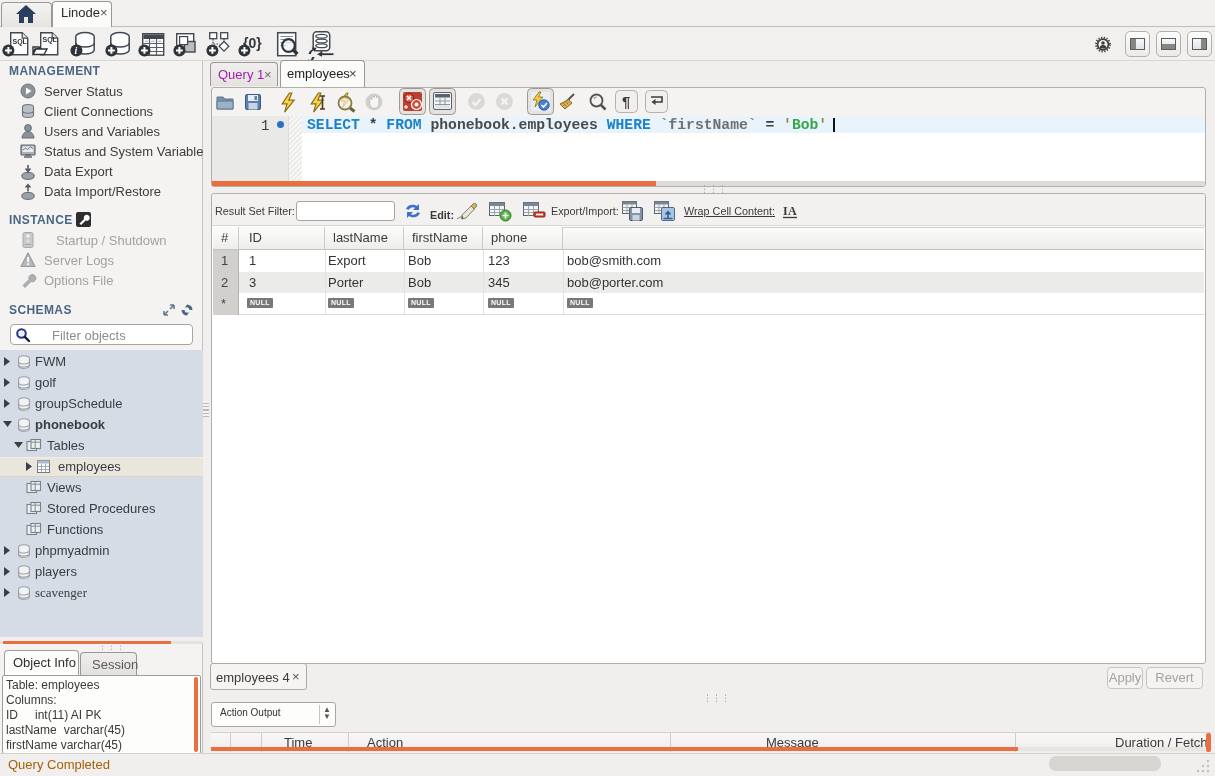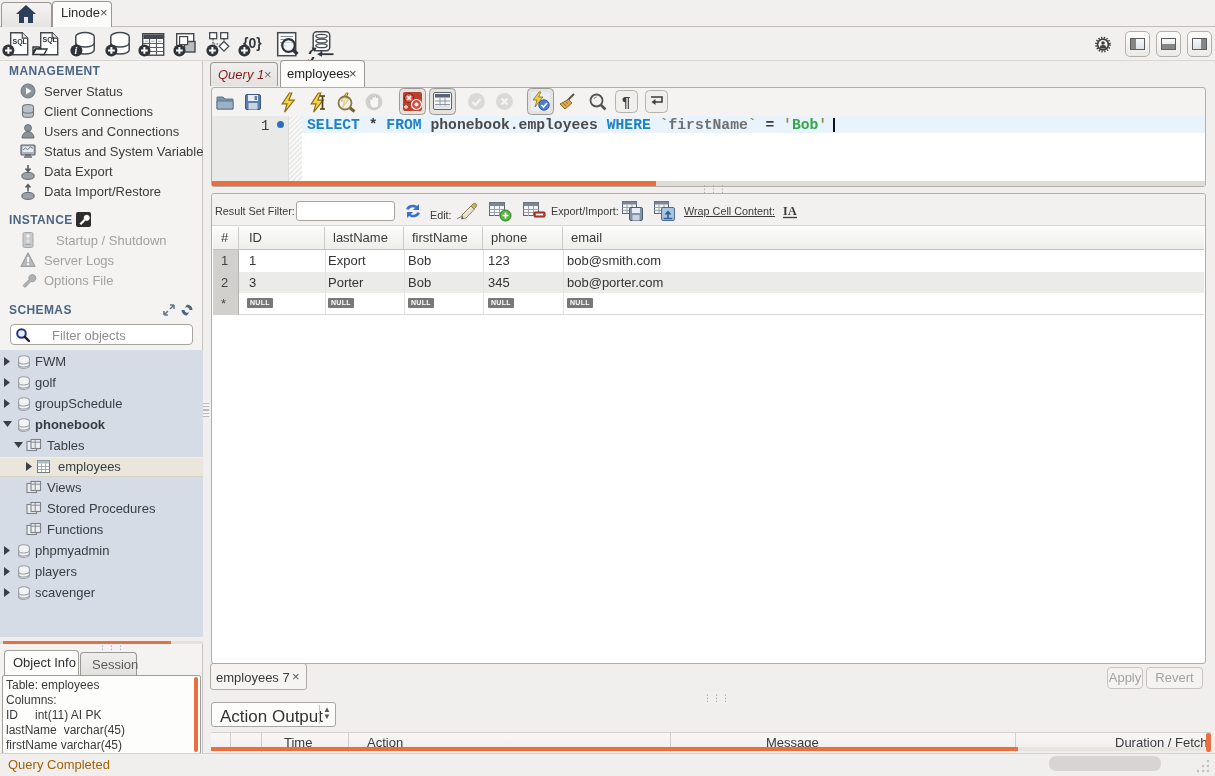--- a/index.html
+++ b/index.html
@@ -194,21 +194,21 @@
       <rect x="7.2" y="5" width="1.9" height="5" fill="#fff"></rect>
       <rect x="7.2" y="11.2" width="1.9" height="1.9" fill="#fff"></rect>
     </g>
 
 <g transform="translate(1,189)" opacity="0.8">
       <path d="M2 13.5 L8 7.5 a3.6 3.6 0 1 1 2 2 L4 15.5 z" fill="#9da1a5" stroke="#7d8185" stroke-width="0.8"></path>
     </g>
 </svg>
 <div class="sideitem" style="top:84px;">Server Status</div>
 <div class="sideitem" style="top:104px;">Client Connections</div>
-<div class="sideitem" style="top:124px;">Users and Connections</div>
+<div class="sideitem" style="top:124px;">Users and Variables</div>
 <div class="sideitem" style="top:144px;width:159px;overflow:hidden;">Status and System Variables</div>
 <div class="sideitem" style="top:164px;">Data Export</div>
 <div class="sideitem" style="top:184px;">Data Import/Restore</div>
 
 <div class="sechdr" style="top:213px;">INSTANCE</div>
 <div class="sideitem dis" style="top:233px;margin-left:12px;">Startup / Shutdown</div>
 <div class="sideitem dis" style="top:253px;">Server Logs</div>
 <div class="sideitem dis" style="top:273px;">Options File</div>
 
 <div class="sechdr" style="top:303px;">SCHEMAS</div>
@@ -276,21 +276,21 @@
 <div class="treerow" style="left:35px;top:375px;">golf</div>
 <div class="treerow" style="left:35px;top:396px;">groupSchedule</div>
 <div class="treerow" style="left:35px;top:417px;font-weight:bold;">phonebook</div>
 <div class="treerow" style="left:47px;top:438px;">Tables</div>
 <div class="treerow" style="left:58px;top:459px;">employees</div>
 <div class="treerow" style="left:47px;top:480px;">Views</div>
 <div class="treerow" style="left:47px;top:501px;">Stored Procedures</div>
 <div class="treerow" style="left:47px;top:522px;">Functions</div>
 <div class="treerow" style="left:35px;top:543px;">phpmyadmin</div>
 <div class="treerow" style="left:35px;top:564px;">players</div>
-<div class="treerow" style="left:35px;top:585px;">scavenger</div>
+<div class="treerow" style="left:35px;top:585px;font-family:Liberation Serif, serif;">scavenger</div>
 </div>
 
 <svg class="abs" style="left:163px;top:304px;" width="30" height="12" viewBox="0 0 30 12">
 <path d="M1 11 L5 7 M1 11 l0 -4 M1 11 l4 0 M7 5 L11 1 M11 1 l-4 0 M11 1 l0 4" stroke="#5f7a94" stroke-width="1.6" fill="none"></path>
 <g transform="translate(18,0)">
       <path d="M6 0.5 a5.5 5.5 0 0 1 5.5 5.5 l-3 0 a2.8 2.8 0 0 0 -5.4 -1 z" fill="#4a6684"></path>
       <path d="M6 11.5 a5.5 5.5 0 0 1 -5.5 -5.5 l3 0 a2.8 2.8 0 0 0 5.4 1 z" fill="#4a6684"></path>
     </g>
 </svg>
 
@@ -308,21 +308,21 @@
 
 <div class="abs" style="left:2px;top:675px;width:199px;height:79px;background:#fdfdfc;border:1px solid #a19e9a;border-radius:2px;"></div>
 <div class="abs" style="left:6px;top:678px;font-size:12px;color:#3a3a3a;line-height:14.9px;white-space:pre;">Table: employees
 Columns:
 ID<span style="display:inline-block;width:17px;"></span>int(11) AI PK
 lastName<span style="display:inline-block;width:7px;"></span>varchar(45)
 firstName varchar(45)</div>
 <div class="abs" style="left:194px;top:677px;width:4px;height:75px;background:#e96f41;border-radius:2px;"></div>
 
 <div class="tab-top" style="left:210px;top:62px;width:68px;height:24px;background:linear-gradient(#f0efed,#e4e2df);"></div>
-<div class="abs" style="left:218px;top:67px;font-size:13px;color:#7f1d1d;font-style:italic;">Query 1</div>
+<div class="abs" style="left:218px;top:67px;font-size:13px;color:#a21caf;">Query 1</div>
 <div class="abs" style="left:264px;top:67px;font-size:13px;color:#6a6a6a;">×</div>
 <div class="tab-top" style="left:280px;top:60px;width:85px;height:27px;background:#fbfbfa;"></div>
 <div class="abs" style="left:287px;top:66px;font-size:13px;color:#222;">employees</div>
 <div class="abs" style="left:349px;top:66px;font-size:13px;color:#444;">×</div>
 
 <div class="abs" style="left:211px;top:87px;width:995px;height:100px;background:#f4f3f1;border:1px solid #b2afab;border-radius:3px;"></div>
 <svg id="edtoolbar" class="abs" style="left:211px;top:88px;" width="465" height="28" viewBox="0 0 465 28">
 <defs>
 <g id="bolt">
         <path d="M7 0 L1 9 h4 L3 16 L11 6 h-4.5 L9 0 z" fill="#f7d44a" stroke="#8a6d1a" stroke-width="1"></path>
@@ -430,21 +430,21 @@
 
 <div class="abs" style="left:211px;top:193px;width:995px;height:471px;background:#fff;border:1px solid #b2afab;border-radius:3px;"></div>
 <div class="abs" style="left:212px;top:194px;width:993px;height:32px;background:#f2f1ef;border-bottom:1px solid #d8d6d2;border-radius:3px 3px 0 0;"></div>
 <div id="restoolbar">
 <div class="abs" style="left:215px;top:205px;font-size:10.8px;color:#3a3a3a;">Result Set Filter:</div>
 <div class="abs" style="left:296px;top:201px;width:99px;height:20px;background:#fff;border:1px solid #a8a5a1;border-radius:3px;"></div>
 <svg class="abs" style="left:404px;top:203px;" width="18" height="16" viewBox="0 0 18 16">
       <path d="M2 6 a7 6 0 0 1 11 -3 l2 -2 v6 h-6 l2.2 -2.2 a4.5 4 0 0 0 -6.5 2z" fill="#3b6fd4"></path>
       <path d="M16 10 a7 6 0 0 1 -11 3 l-2 2 v-6 h6 l-2.2 2.2 a4.5 4 0 0 0 6.5 -2z" fill="#3b6fd4"></path>
     </svg>
-<div class="abs" style="left:430px;top:209px;font-size:10.8px;color:#3a3a3a;">Edit:</div>
+<div class="abs" style="left:430px;top:209px;font-size:10.8px;color:#3a3a3a;font-weight:bold;">Edit:</div>
 <svg class="abs" style="left:456px;top:202px;" width="23" height="19" viewBox="0 0 23 19">
       <path d="M1 17 q5 -4 9 -3" stroke="#8a8a88" fill="none"></path>
       <path d="M6 13 L15 4 l3.5 3 L10 16 l-4.5 1 z" fill="#e8e4d8" stroke="#8a7f5e" stroke-width="1"></path>
       <path d="M15 4 l2 -2 q1.5 -1.5 3 0 t0 3 l-2 2 z" fill="#c8b560" stroke="#8a7f5e"></path>
       <path d="M6 13 l1.5 3.5 L6 17z" fill="#5c5845"></path>
     </svg>
 <svg class="abs" style="left:489px;top:202px;" width="23" height="20" viewBox="0 0 23 20">
       <rect x="0.5" y="0.5" width="15" height="13" fill="#f5f6f8" stroke="#5a6470"></rect>
       <rect x="0.5" y="0.5" width="15" height="3.5" fill="#7a8694"></rect>
       <path d="M0.5 7.5 h15 M0.5 10.5 h15 M5.5 4 v10 M10.5 4 v10" stroke="#9aa3ad" stroke-width="1" fill="none"></path>
@@ -488,21 +488,20 @@
 </div>
 
 <div id="resultgrid" class="abs" style="left:213px;top:227px;width:991px;height:88px;">
 
 <div class="abs" style="left:0;top:0;width:991px;height:23px;background:linear-gradient(#fbfbfa,#ececea);border-top:1px solid #d0cecb;border-bottom:1px solid #c3c1be;"></div>
 <div class="gridhead" style="left:0;width:26px;">#</div>
 <div class="gridhead" style="left:26px;width:86px;padding-left:10px;">ID</div>
 <div class="gridhead" style="left:112px;width:79px;">lastName</div>
 <div class="gridhead" style="left:191px;width:79px;">firstName</div>
 <div class="gridhead" style="left:270px;width:80px;">phone</div>
-<div class="gridhead" style="left:350px;width:641px;border-right:none;">email</div>
 
 <div class="abs" style="left:0;top:23px;width:991px;height:21.5px;background:#fff;"></div>
 <div class="abs" style="left:0;top:44.5px;width:991px;height:21.5px;background:#ebebe9;"></div>
 <div class="abs" style="left:0;top:66px;width:991px;height:21.5px;background:#fff;border-bottom:1px solid #dddbd8;"></div>
 
 <div class="abs" style="left:0;top:23px;width:26px;height:64.5px;background:#d2d0cd;border-right:1px solid #b4b2af;"></div>
 <div class="gcell" style="left:8px;top:23px;color:#444;">1</div>
 <div class="gcell" style="left:8px;top:44.5px;color:#444;">2</div>
 <div class="gcell" style="left:8px;top:66px;color:#444;">*</div>
 
@@ -524,30 +523,30 @@
 <div class="gcell" style="left:354px;top:44.5px;">bob@porter.com</div>
 
 <div class="nullb" style="left:34px;top:71px;">NULL</div>
 <div class="nullb" style="left:115px;top:71px;">NULL</div>
 <div class="nullb" style="left:195px;top:71px;">NULL</div>
 <div class="nullb" style="left:275px;top:71px;">NULL</div>
 <div class="nullb" style="left:354px;top:71px;">NULL</div>
 </div>
 
 <div class="abs" style="left:210px;top:663px;width:97px;height:27px;background:#f5f4f3;border:1px solid #aeaba7;border-radius:3px;"></div>
-<div class="abs" style="left:216px;top:670px;font-size:13px;color:#3a3a3a;">employees 7</div>
+<div class="abs" style="left:216px;top:670px;font-size:13px;color:#3a3a3a;">employees 4</div>
 <div class="abs" style="left:292px;top:669px;font-size:13px;color:#555;">×</div>
 
 <div class="abs" style="left:1107px;top:667px;width:36px;height:22px;border:1px solid #c8c5c1;border-radius:4px;background:#f4f3f1;color:#a4a2a0;font-size:13px;text-align:center;line-height:20px;">Apply</div>
 <div class="abs" style="left:1146px;top:667px;width:57px;height:22px;border:1px solid #c8c5c1;border-radius:4px;background:#f4f3f1;color:#a4a2a0;font-size:13px;text-align:center;line-height:20px;">Revert</div>
 
 <div class="abs" style="left:703px;top:696px;width:14px;height:4px;color:#9a9792;font-size:9px;line-height:4px;">⋮⋮⋮</div>
 
 <div class="abs" style="left:211px;top:702px;width:125px;height:25px;background:#fdfdfc;border:1px solid #aaa7a3;border-radius:3px;"></div>
-<div class="abs" style="left:220px;top:707px;font-size:17px;color:#333;">Action Output</div>
+<div class="abs" style="left:220px;top:707px;font-size:10px;color:#333;">Action Output</div>
 <div class="abs" style="left:319px;top:705px;width:1px;height:19px;background:#c8c5c1;"></div>
 <div class="abs" style="left:323px;top:706px;font-size:8px;color:#555;line-height:7px;">▲<br>▼</div>
 
 <div id="outheader" class="abs" style="left:211px;top:732px;width:1000px;height:20px;overflow:hidden;background:linear-gradient(#f8f7f6,#eeedeb);border-top:1px solid #d5d2ce;">
 <div class="abs" style="left:19px;top:0;width:1px;height:20px;background:#d0cecb;"></div>
 <div class="abs" style="left:50px;top:0;width:1px;height:20px;background:#d0cecb;"></div>
 <div class="abs" style="left:137px;top:0;width:1px;height:20px;background:#d0cecb;"></div>
 <div class="abs" style="left:459px;top:0;width:1px;height:20px;background:#d0cecb;"></div>
 <div class="abs" style="left:804px;top:0;width:1px;height:20px;background:#d0cecb;"></div>
 <div class="ohdr" style="left:73px;">Time</div>

